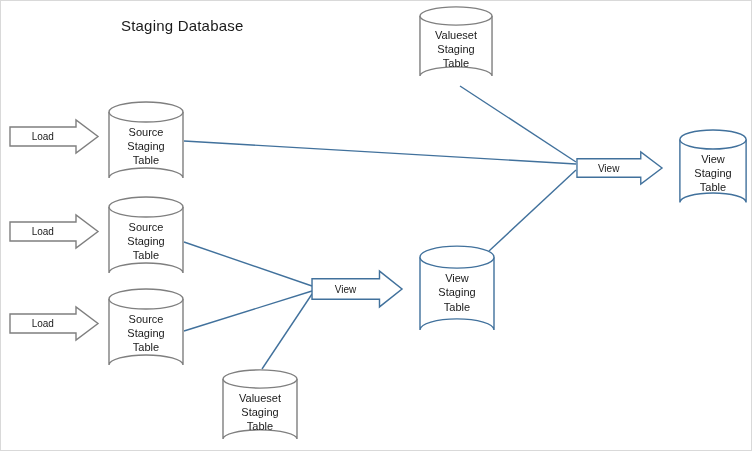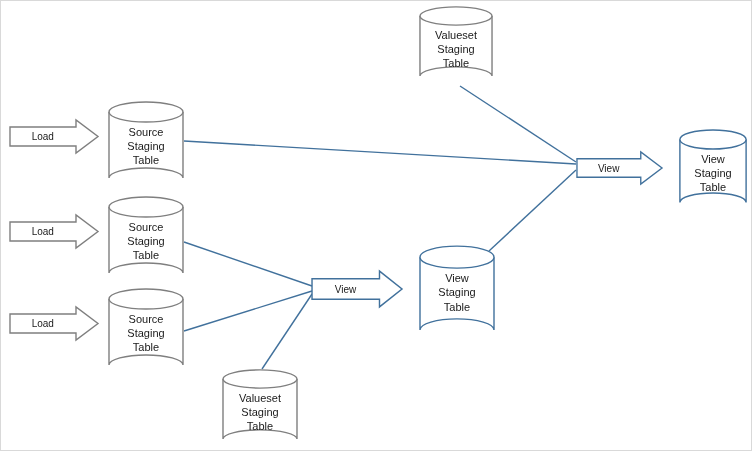--- a/index.html
+++ b/index.html
@@ -84,20 +84,21 @@
 
   <svg class="connectors" viewBox="0 0 752 451">
     <line x1="183" y1="140" x2="575" y2="163"></line>
     <line x1="459" y1="85" x2="575" y2="161"></line>
     <line x1="488" y1="250" x2="575" y2="169"></line>
     <line x1="183" y1="241" x2="311" y2="285"></line>
     <line x1="183" y1="330" x2="311" y2="290"></line>
     <line x1="261" y1="368" x2="311" y2="293"></line>
   </svg>
 
+  <div class="diagram-title">Staging Database</div>
 
   <div class="node" style="left:8px; top:118px; width:90px; height:35px;">
     <svg viewBox="0 0 90 35" preserveAspectRatio="none" class="shape-gray">
       <polygon points="1,8 67,8 67,1 89,17.5 67,34 67,27 1,27"></polygon>
     </svg>
     <span class="arrow-label">Load</span>
   </div>
 
   <div class="node" style="left:8px; top:213px; width:90px; height:35px;">
     <svg viewBox="0 0 90 35" preserveAspectRatio="none" class="shape-gray">

